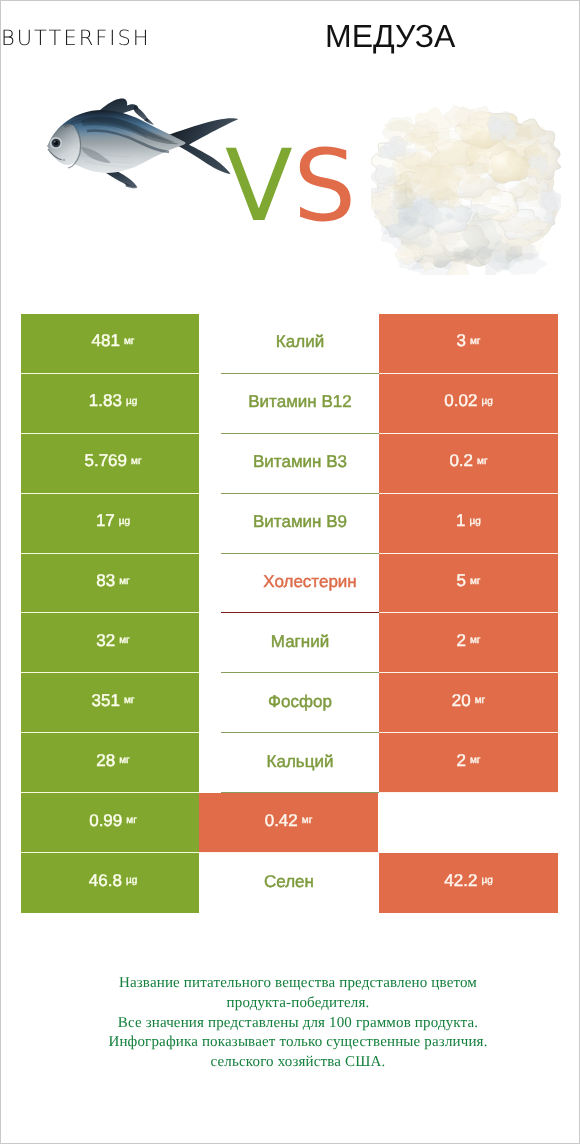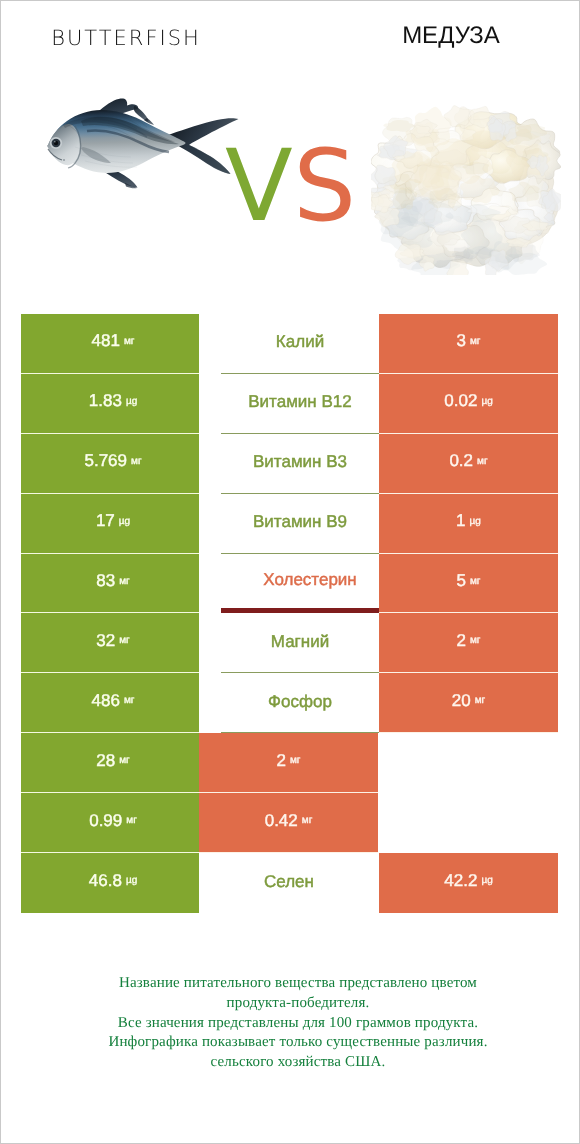--- a/index.html
+++ b/index.html
@@ -1,41 +1,41 @@
 <!DOCTYPE html>
 <html><head>
 <meta charset="utf-8">
 <style>
   html,body{margin:0;padding:0;}
   body{width:580px;height:1144px;background:#fff;font-family:"DejaVu Sans",sans-serif;-webkit-font-smoothing:antialiased;text-rendering:geometricPrecision;}
   #page{position:relative;width:578px;height:1142px;border:1px solid #c9c9c9;background:#fff;overflow:hidden;}
-  .hdr{position:absolute;height:30px;color:#121212;text-align:center;white-space:nowrap;}
+  .hdr{position:absolute;height:30px;color:#121212;text-align:left;white-space:nowrap;}
   #t1{left:-2px;top:27px;width:252px;font-size:21px;line-height:21px;font-family:"DejaVu Sans Light","DejaVu Sans",sans-serif;font-weight:200;letter-spacing:2px;text-indent:2px;}
-  #t2{left:324px;top:23px;width:252px;font-size:24px;line-height:24px;font-family:"Liberation Sans",sans-serif;font-weight:400;letter-spacing:0px;}
+  #t2{left:324px;top:23px;width:252px;font-size:32px;line-height:24px;font-family:"Liberation Sans",sans-serif;font-weight:400;letter-spacing:0px;}
   #vs{position:absolute;left:224px;top:136px;font-size:99px;line-height:99px;font-family:"DejaVu Sans",sans-serif;letter-spacing:0.5px;}
   #vs .v{color:#7EA832;}
   #vs .s{color:#E06C49;}
   #fish{position:absolute;left:40px;top:88px;width:205px;height:115px;}
   #jelly{position:absolute;left:370px;top:104px;width:190px;height:170px;}
   #table{position:absolute;left:20px;top:313px;width:537px;}
   .row{display:flex;height:59.9px;position:relative;}
   .cl{width:178px;}
   .cr{width:179px;}
   .cl,.cr{display:flex;align-items:center;justify-content:center;box-sizing:border-box;}
   .cl{color:#FBFEED;}
   .cr{color:#FEF6EE;}
   .cm{flex:1;display:flex;align-items:center;justify-content:center;box-sizing:border-box;background:#fff;}
   .cl>*,.cr>*{position:relative;top:-2px;}
   .cm>*{position:relative;top:-1px;}
   .cl{background:#82A72F;padding-left:6px;}
   .cr{background:#E06C49;}
   .row:not(:last-child) .cl{border-bottom:1px solid #F4F9DF;}
   .row:not(:last-child) .cr{border-bottom:1px solid #FDF2E6;}
   .row:not(:last-child) .cm{border-bottom:1px solid #8A9C5E;margin-left:22px;}
-  .row.rw:not(:last-child) .cm{border-bottom:5px solid #7f1d1d;padding-left:20px;}
+  .row.rw:not(:last-child) .cm{border-bottom:1px solid #7f1d1d;padding-left:20px;}
   .num{font-size:17px;font-weight:400;letter-spacing:0px;font-family:"Liberation Sans",sans-serif;-webkit-text-stroke:0.45px currentColor;}
   .unit{font-size:10px;font-weight:400;margin-left:4px;font-family:"Liberation Sans",sans-serif;letter-spacing:0px;-webkit-text-stroke:0.4px currentColor;}
   .name{font-size:17px;font-weight:400;letter-spacing:0px;font-family:"Liberation Sans",sans-serif;-webkit-text-stroke:0.45px currentColor;}
   #footer{position:absolute;left:8px;top:973px;width:578px;text-align:center;font-size:15px;color:#15803d;line-height:19.8px;font-family:Liberation Serif, serif;letter-spacing:0.16px;}
 </style>
 </head>
 <body>
 
 <div id="page">
   <div class="hdr" id="t1">BUTTERFISH</div>
@@ -366,35 +366,38 @@
         <div class="cm">
           <span class="name" style="color:#7E9B3E">Магний</span>
         </div>
         <div class="cr">
           <span class="num">2</span>
           <span class="unit">мг</span>
         </div>
       </div>
       <div class="row">
         <div class="cl">
-          <span class="num">486</span>
+          <span class="num">351</span>
           <span class="unit">мг</span>
         </div>
         <div class="cm">
           <span class="name" style="color:#7E9B3E">Фосфор</span>
         </div>
         <div class="cr">
           <span class="num">20</span>
           <span class="unit">мг</span>
         </div>
       </div>
       <div class="row">
         <div class="cl">
           <span class="num">28</span>
           <span class="unit">мг</span>
+        </div>
+        <div class="cm">
+          <span class="name" style="color:#7E9B3E">Кальций</span>
         </div>
         <div class="cr">
           <span class="num">2</span>
           <span class="unit">мг</span>
         </div>
       </div>
       <div class="row">
         <div class="cl">
           <span class="num">0.99</span>
           <span class="unit">мг</span>

